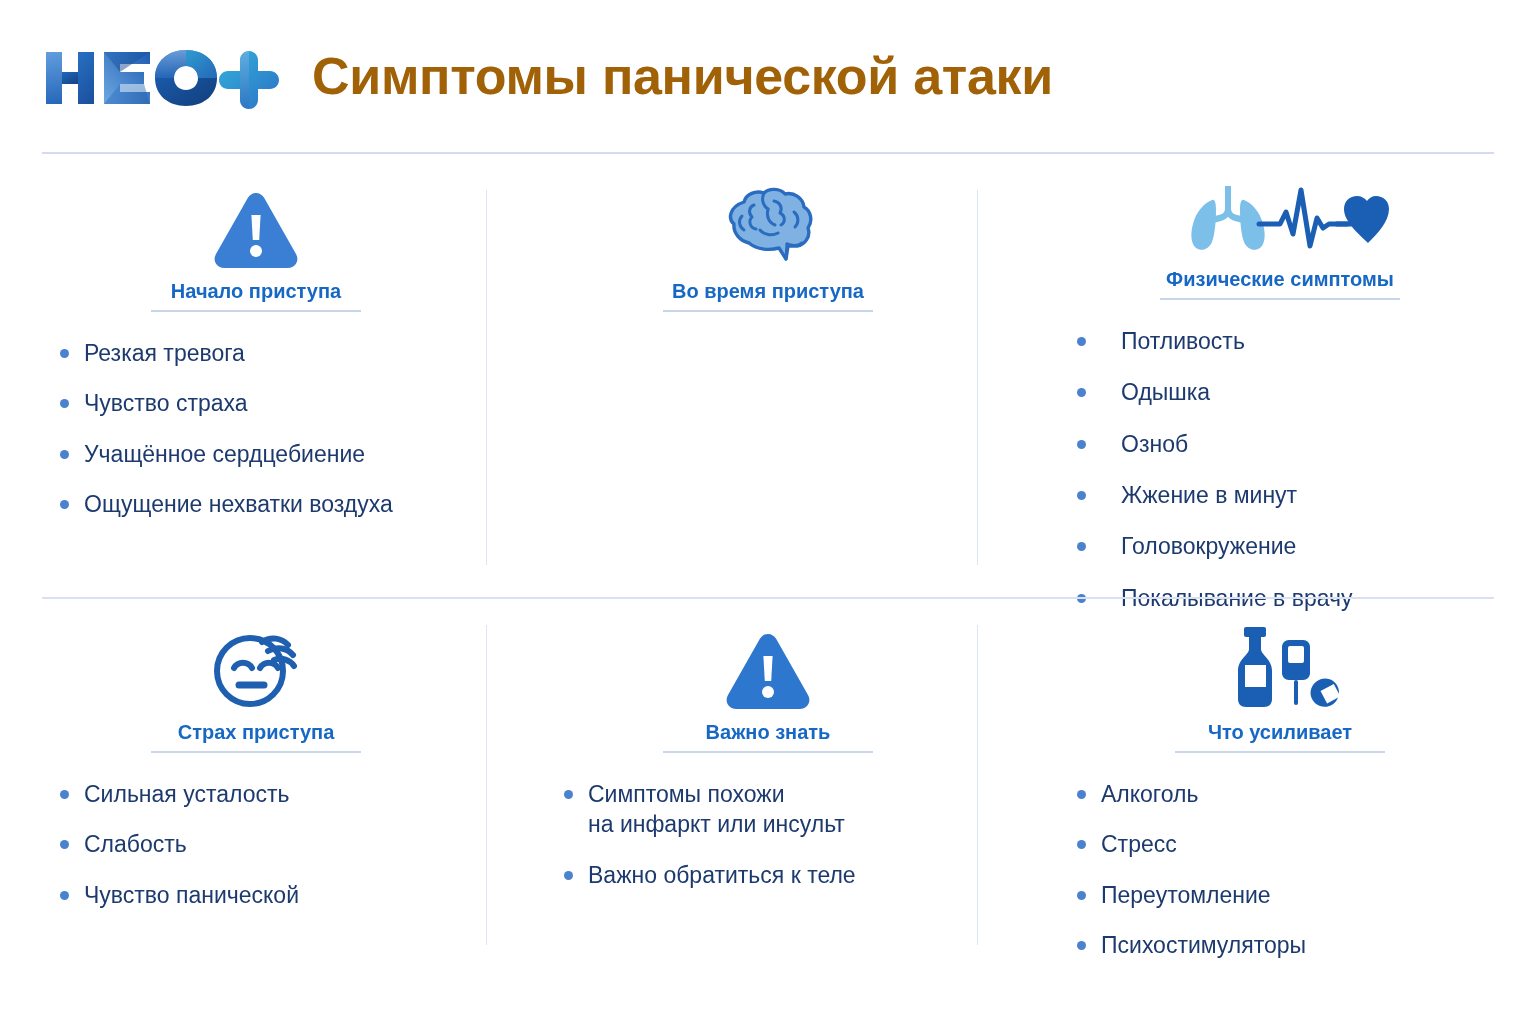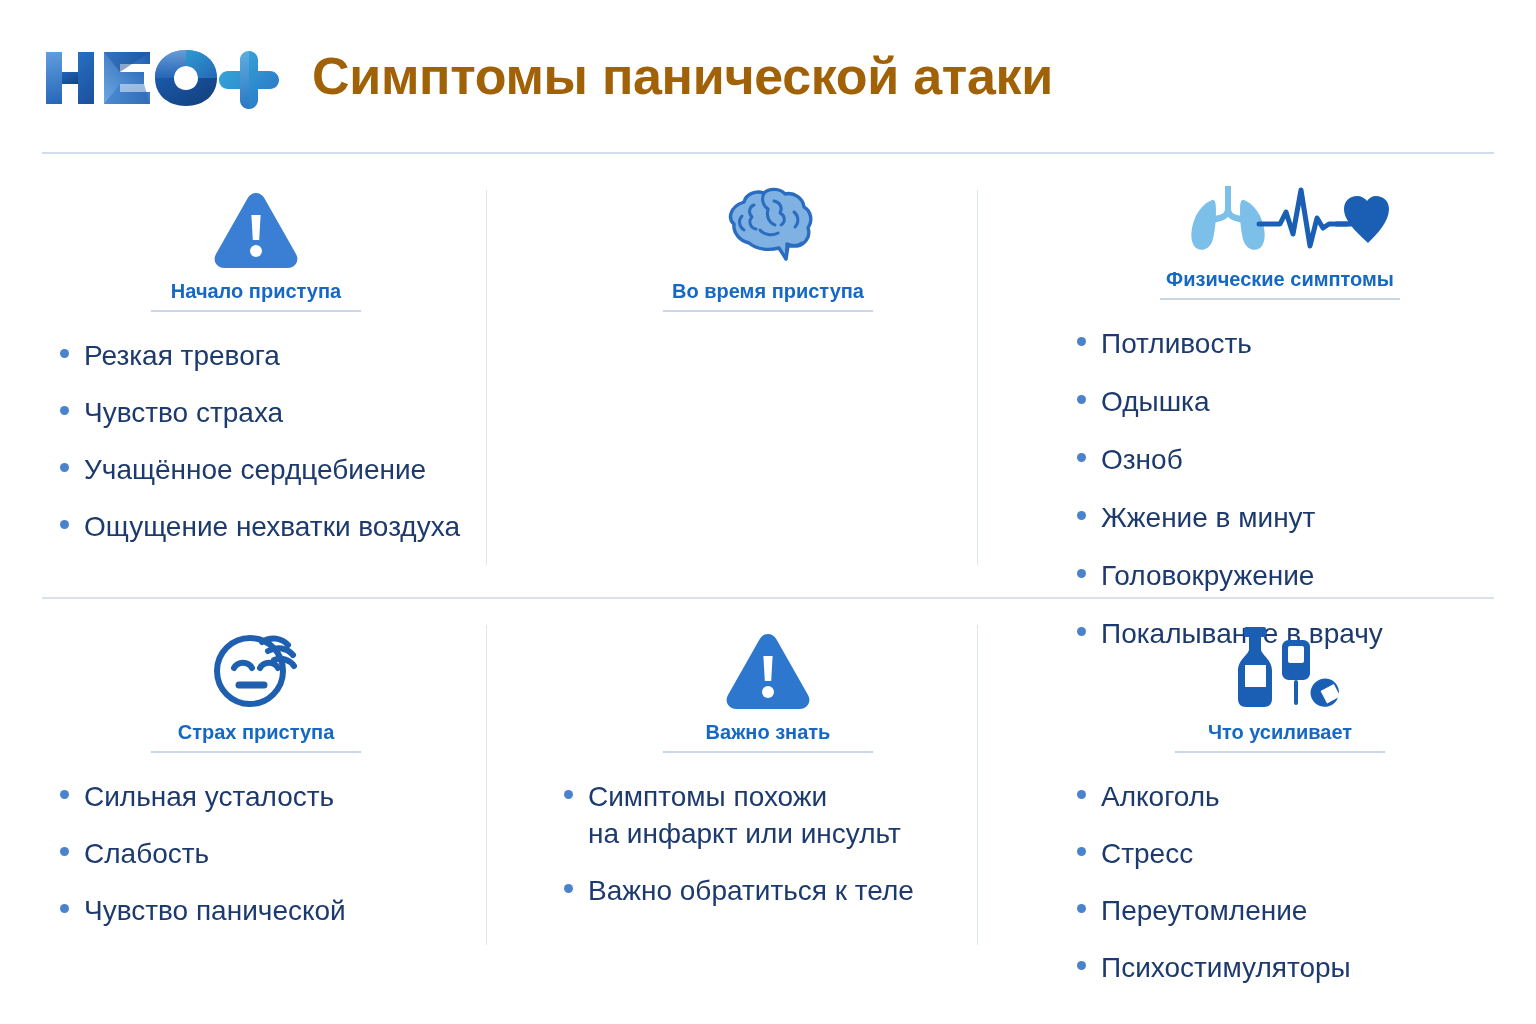--- a/index.html
+++ b/index.html
@@ -124,27 +124,27 @@
     flex-direction: column;
     align-items: flex-start;
   }
   ul.items.indent-1 { padding-left: 52px; }
   ul.items.indent-2 { padding-left: 36px; }
   ul.items.indent-3 { padding-left: 38px; }
 
   ul.items li {
     display: flex;
     align-items: flex-start;
-    font-size: 28px;
+    font-size: 23px;
     line-height: 1.32;
     color: #1d3a6e;
     margin-bottom: 20px;
     white-space: pre-line;
   }
-  ul.items.tight li { margin-bottom: 21px; }
+  ul.items.tight li { margin-bottom: 21px; gap: 20px; }
   .bullet {
     flex: 0 0 auto;
     width: 9px;
     height: 9px;
     border-radius: 50%;
     background: #4b82cd;
     margin-right: 15px;
     margin-top: 11px;
   }
   .item-text { display: block; }

